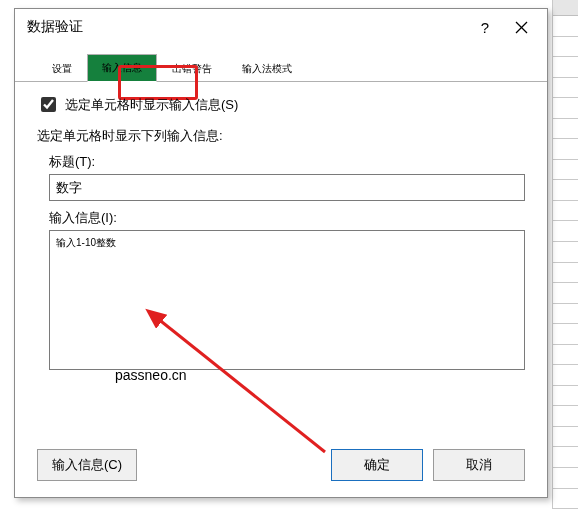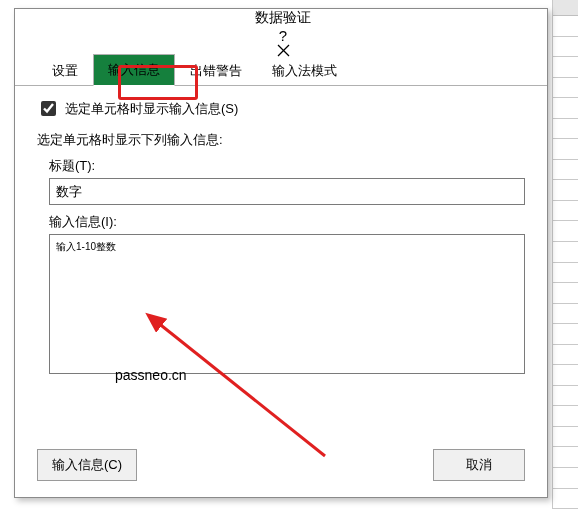--- a/index.html
+++ b/index.html
@@ -40,21 +40,20 @@
     box-shadow: 3px 3px 6px rgba(0,0,0,0.25);
     display: flex;
     flex-direction: column;
   }
   .titlebar {
     height: 36px;
     display: flex;
     align-items: center;
     padding: 0 8px 0 12px;
     border-bottom: 0px;
-    flex-direction: column;
   }
   .titlebar .title { flex: 1; font-size: 14px; }
   .titlebar .btn {
     width: 36px; height: 28px;
     display: flex; align-items: center; justify-content: center;
     font-size: 15px;
   }
   .tabs {
     display: flex;
     align-items: flex-end;
@@ -62,21 +61,21 @@
     border-bottom: 1px solid #b0b0b0;
     position: relative;
     gap: 0;
   }
   .tab {
     padding: 6px 14px;
     border: 1px solid transparent;
     border-bottom: none;
     position: relative;
     bottom: -1px;
-    font-size: 13px;
+    font-size: 10px;
     cursor: pointer;
   }
   .tab.active {
     border-color: #b0b0b0;
     background: #15803d;
     border-bottom: 1px solid #fff;
   }
   .tab-highlight {
     position: absolute;
     border: 3px solid #e02020;
@@ -231,16 +230,17 @@
       </defs>
       <line x1="310" y1="370" x2="142" y2="236" stroke="#e02020" stroke-width="3" marker-end="url(#ah)"></line>
     </svg>
 
     <div class="watermark">passneo.cn</div>
   </div>
 
   <div class="footer">
     <button class="btn-std">输入信息(C)</button>
     <div class="spacer"></div>
+    <button class="btn-std primary">确定</button>
     <button class="btn-std">取消</button>
   </div>
 
 </div>
 
 </body></html>

